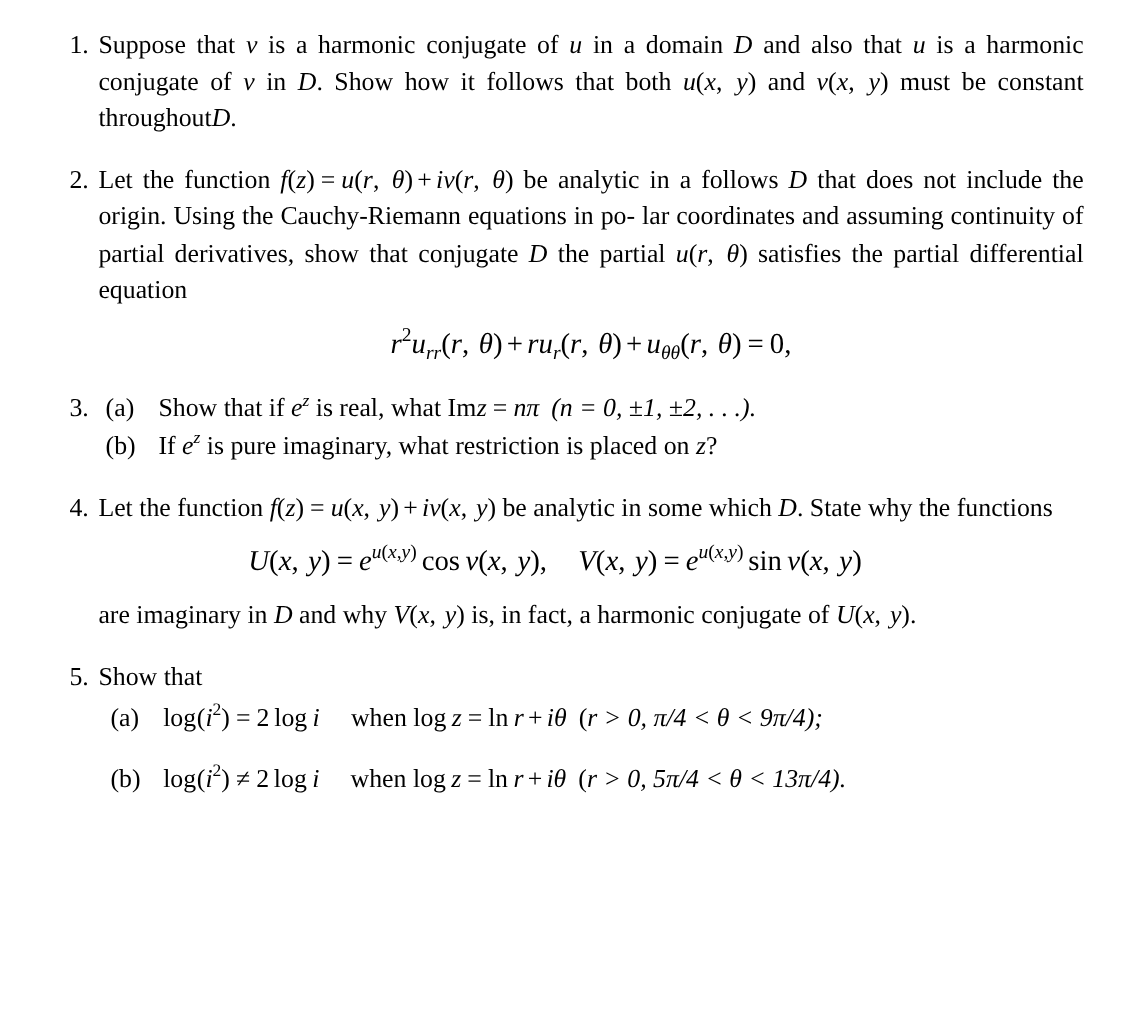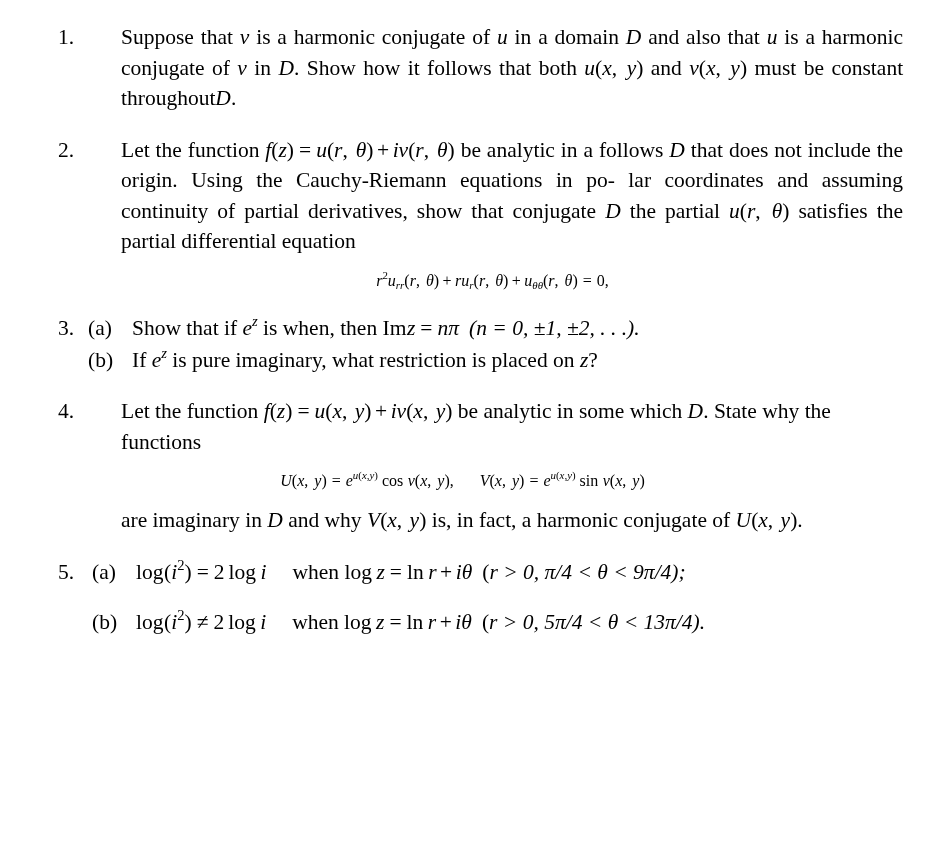--- a/index.html
+++ b/index.html
@@ -40,28 +40,27 @@
     top: 0;
     width: 26px;
     text-align: right;
     font-size: 21.5px;
   }
 
   .body-text {
     text-align: justify;
     text-justify: inter-word;
     hyphens: manual;
-    margin-left: 39px;
   }
   .body-text.last-line { text-align: left; }
 
   
   .display-eq {
     text-align: center;
-    font-size: 16px;
+    font-size: 24px;
     margin: 13px 0 12px 0;
   }
   .display-eq.eq-shift-left { padding-right: 60px; }
 
   .after-eq { margin-top: 11px; }
 
   
   .subitem {
     position: relative;
     padding-left: 44px;
@@ -165,21 +164,21 @@
   </div>
 
   <div class="problem">
     <span class="prob-num">3.</span>
     <div class="subs-3">
 
       <div class="subitem sub-tight">
         <span class="sub-label">(a)</span>
         <span>Show that if</span>
         <span class="nowrap"><span class="mi">e</span><sup><span class="mi">z</span></sup></span>
-        <span>is when, then</span>
+        <span>is real, what</span>
         <span class="nowrap"><span class="mop">Im</span><span class="mi">z</span><span class="mo rel-sp">=</span><span class="mi">nπ</span></span><span class="med"></span><span class="nowrap mi">(n = 0, ±1, ±2, . . .).</span>
       </div>
 
       <div class="subitem sub-tight">
         <span class="sub-label">(b)</span>
         <span>If</span>
         <span class="nowrap"><span class="mi">e</span><sup><span class="mi">z</span></sup></span>
         <span>is pure imaginary, what restriction is placed on</span>
         <span class="nowrap"><span class="mi">z</span><span>?</span></span>
       </div>
@@ -206,20 +205,21 @@
       <span class="mi">D</span>
       <span>and why</span>
       <span class="nowrap"><span class="mi">V</span><span class="mo">(</span><span class="mi">x</span><span class="mo comma-sp">,</span> <span class="mi">y</span><span class="mo">)</span></span>
       <span>is, in fact, a harmonic conjugate of</span>
       <span class="nowrap"><span class="mi">U</span><span class="mo">(</span><span class="mi">x</span><span class="mo comma-sp">,</span> <span class="mi">y</span><span class="mo">)</span><span>.</span></span>
     </div>
   </div>
 
   <div class="problem">
     <span class="prob-num">5.</span>
+    <div class="body-text last-line">Show that</div>
 
     <div class="subs-5">
 
       <div class="subitem">
         <span class="sub-label">(a)</span>
         <span class="nowrap"><span class="mop">log</span><span class="mo">(</span><span class="mi">i</span><sup><span class="mn">2</span></sup><span class="mo">)</span><span class="mo rel-sp">=</span><span class="mn">2</span><span class="thin"></span><span class="mop">log</span><span class="thin"></span><span class="mi">i</span></span><span class="wide"></span><span>when</span>
         <span class="nowrap"><span class="mop">log</span><span class="thin"></span><span class="mi">z</span><span class="mo rel-sp">=</span><span class="mop">ln</span><span class="thin"></span><span class="mi">r</span><span class="mo op-sp">+</span><span class="mi">i</span><span class="mi">θ</span></span><span class="med"></span><span class="nowrap"><span class="mo">(</span><span class="mi">r</span> <span class="mi">&gt; 0,</span> <span class="mi">π/4 &lt; θ &lt; 9π/4);</span></span>
       </div>
 
       <div class="subitem">

